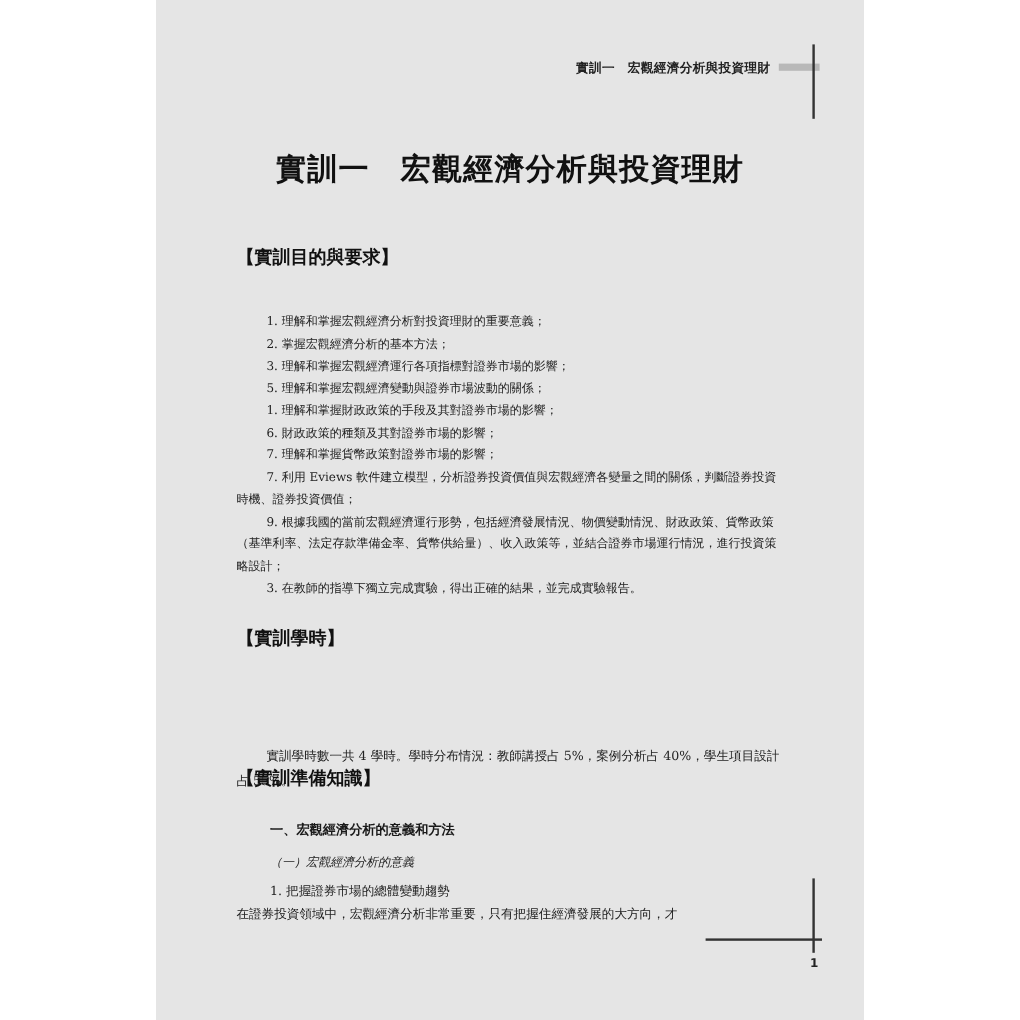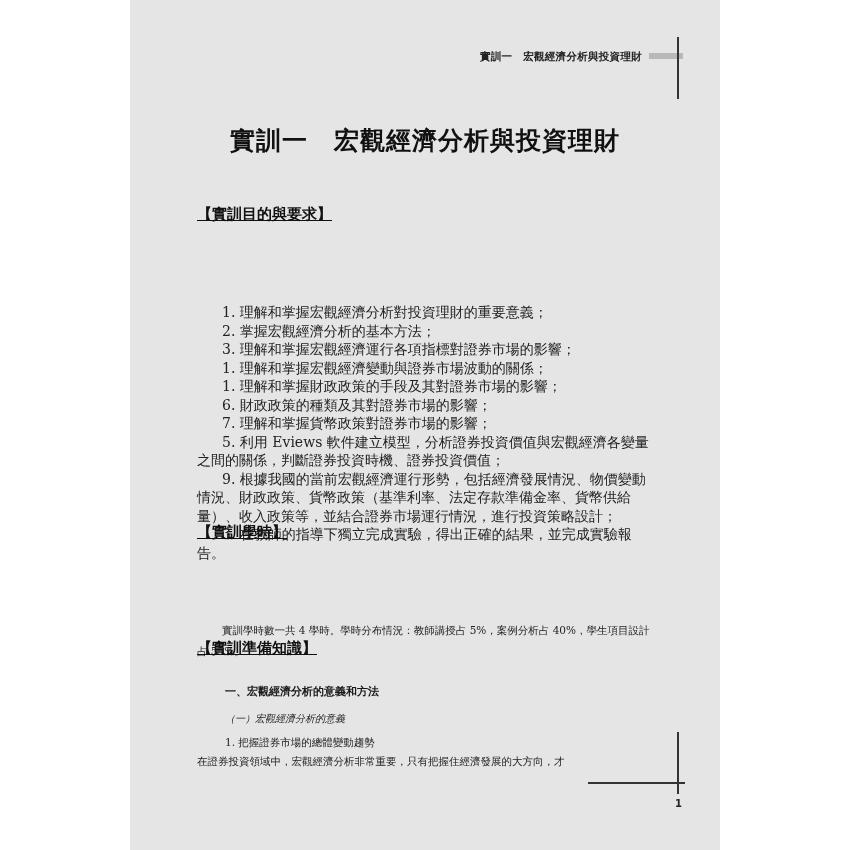--- a/index.html
+++ b/index.html
@@ -67,30 +67,28 @@
     color: #111;
   }
   .chapter-title .gap { display: inline-block; width: 26px; }
   .section-head {
     position: absolute;
     left: 67px;
     font-size: 15px;
     font-weight: bold;
     color: #111;
     white-space: nowrap;
-    text-decoration: underline;
   }
   .list {
     position: absolute;
     left: 67px;
     width: 455px;
-    font-size: 14px;
+    font-size: 10px;
     line-height: 18.5px;
     color: #222;
-    margin-top: 43px;
   }
   .list .item { text-indent: 25px; }
   .para {
     position: absolute;
     left: 67px;
     width: 455px;
     font-size: 10.5px;
     line-height: 21px;
     color: #222;
     text-indent: 25px;
@@ -140,25 +138,25 @@
   <div class="chapter-title">
     <span>實訓一</span><span class="gap"></span><span>宏觀經濟分析與投資理財</span>
   </div>
 
   <div class="section-head" style="top:205px;">【實訓目的與要求】</div>
 
   <div class="list" style="top:260px;">
     <div class="item">1. 理解和掌握宏觀經濟分析對投資理財的重要意義；</div>
     <div class="item">2. 掌握宏觀經濟分析的基本方法；</div>
     <div class="item">3. 理解和掌握宏觀經濟運行各項指標對證券市場的影響；</div>
-    <div class="item">1. 理解和掌握宏觀經濟變動與證券市場波動的關係；</div>
+    <div class="item">5. 理解和掌握宏觀經濟變動與證券市場波動的關係；</div>
     <div class="item">1. 理解和掌握財政政策的手段及其對證券市場的影響；</div>
     <div class="item">6. 財政政策的種類及其對證券市場的影響；</div>
     <div class="item">7. 理解和掌握貨幣政策對證券市場的影響；</div>
-    <div class="item">5. 利用 Eviews 軟件建立模型，分析證券投資價值與宏觀經濟各變量之間的關係，判斷證券投資時機、證券投資價值；</div>
+    <div class="item">7. 利用 Eviews 軟件建立模型，分析證券投資價值與宏觀經濟各變量之間的關係，判斷證券投資時機、證券投資價值；</div>
     <div class="item">9. 根據我國的當前宏觀經濟運行形勢，包括經濟發展情況、物價變動情況、財政政策、貨幣政策（基準利率、法定存款準備金率、貨幣供給量）、收入政策等，並結合證券市場運行情況，進行投資策略設計；</div>
     <div class="item">3. 在教師的指導下獨立完成實驗，得出正確的結果，並完成實驗報告。</div>
   </div>
 
   <div class="section-head" style="top:523px;">【實訓學時】</div>
 
   <div class="para" style="top:572px;">實訓學時數一共 4 學時。學時分布情況：教師講授占 5%，案例分析占 40%，學生項目設計占 55%。</div>
 
   <div class="section-head" style="top:639px;">【實訓準備知識】</div>
 

